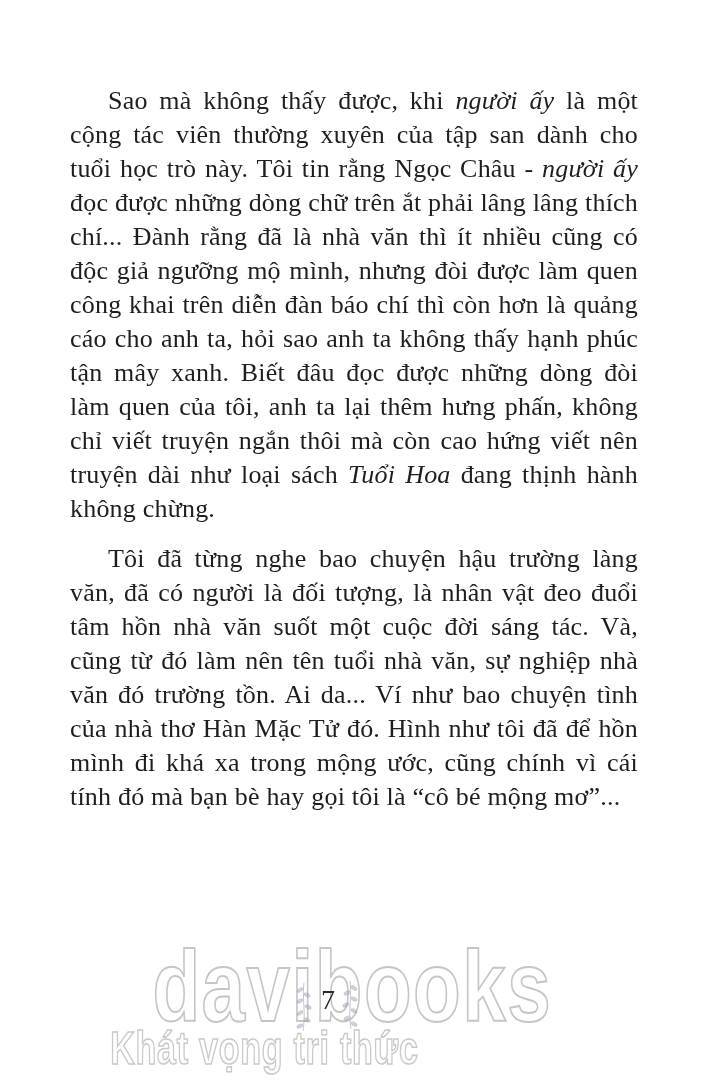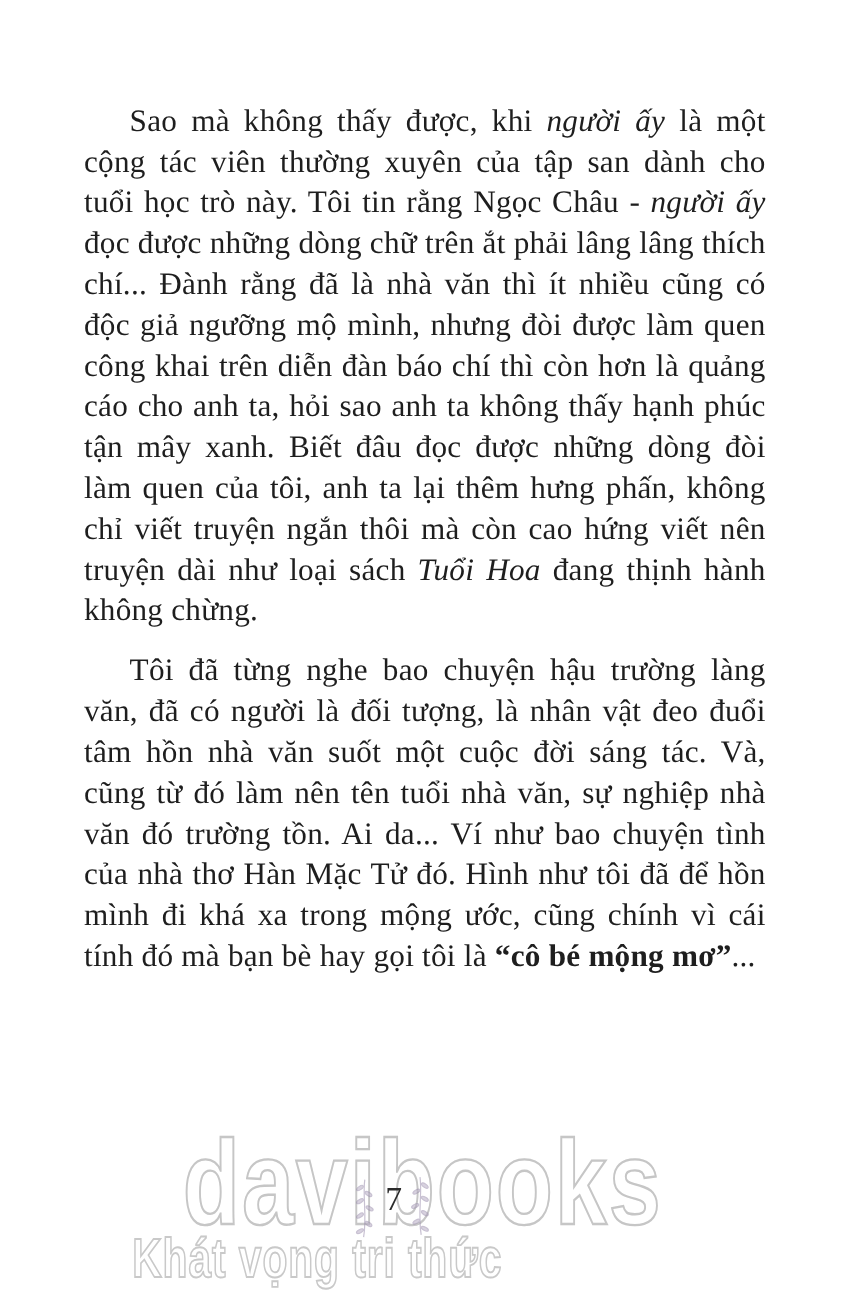--- a/index.html
+++ b/index.html
@@ -25,21 +25,21 @@
     line-height: 34px;
     text-align: justify;
     color: #1e1e1e;
     letter-spacing: 0.2px;
   }
   .text-block p {
     margin: 0 0 16px 0;
     text-indent: 38px;
   }
   .text-block em { }
-  .text-block strong { font-weight: bold; }
+  .text-block strong { font-weight: normal; }
 
   
   .wm-brand-wrap {
     position: absolute;
     left: 0; right: 0;
     top: 936px;
     text-align: center;
     pointer-events: none;
   }
   .wm-brand {

